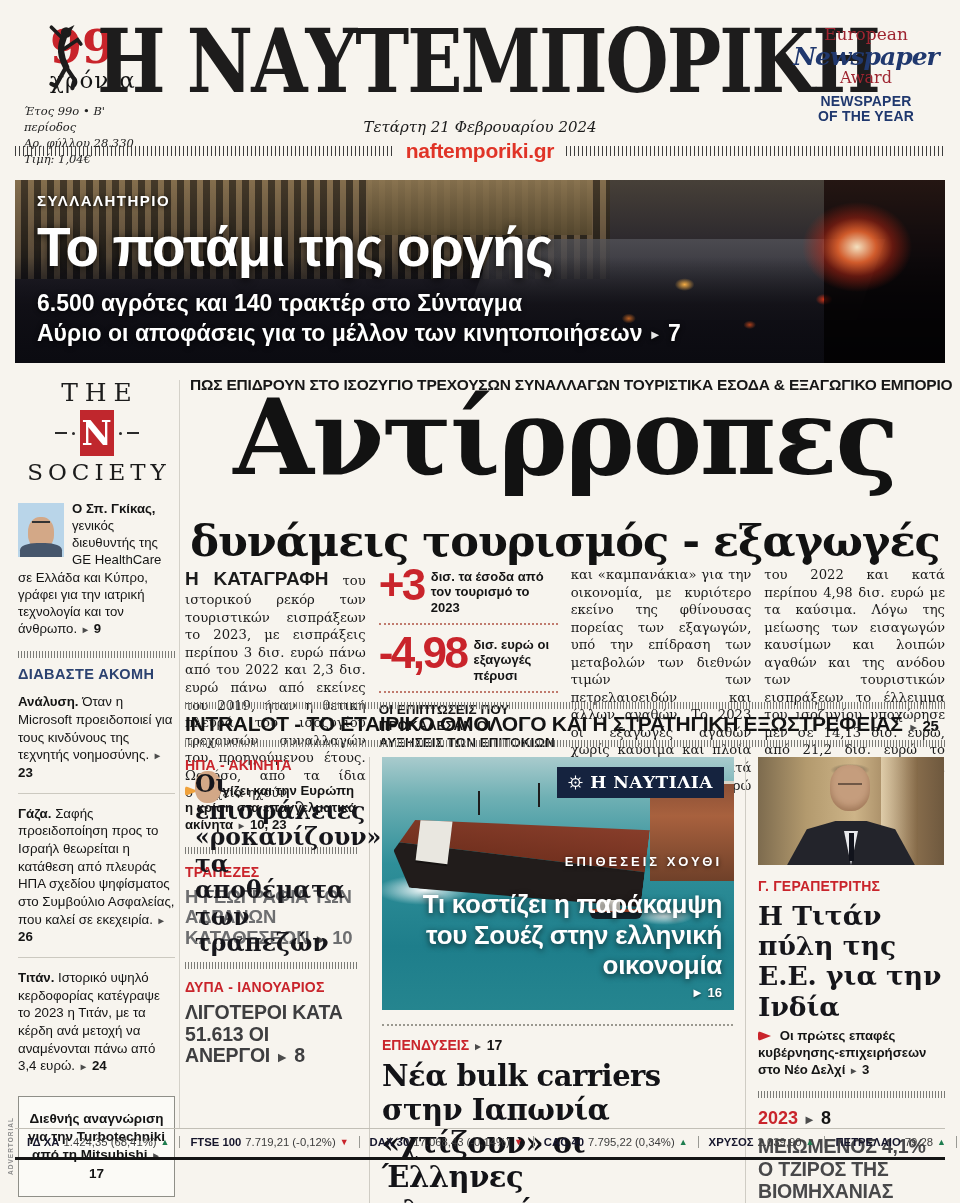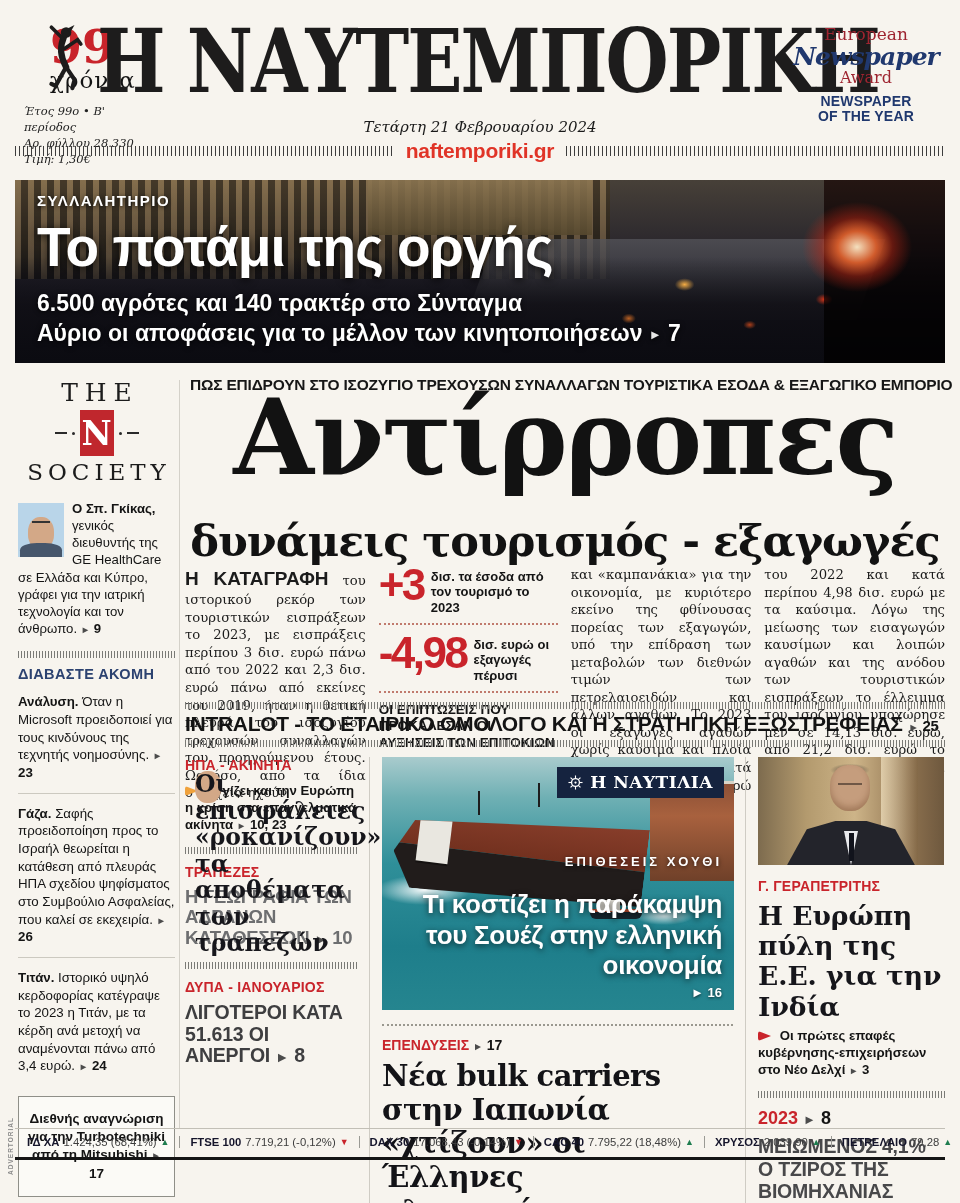--- a/index.html
+++ b/index.html
@@ -164,21 +164,21 @@
 </head>
 <body>
 
 <header>
   <div class="abs mast-left">
     <div class="years-num">99</div>
     <div class="years-word">χρόνια</div>
     <div class="ed-lines">
       <div>Έτος 99ο • Β' περίοδος</div>
       <div>Αρ. φύλλου 28.330</div>
-      <div>Τιμή: 1,30€</div>
+      <div>Τιμή: 1,04€</div>
     </div>
   </div>
 
   <div class="abs mast-center">
     <div class="title-row">
       <svg class="hermes" viewBox="0 0 40 80" xmlns="http://www.w3.org/2000/svg">
         <circle cx="22" cy="9" r="5" fill="#1d1c1c"></circle>
         <path d="M22 6 L30 2 L26 9 Z" fill="#1d1c1c"></path>
         <path d="M20 13 C15 24 17 33 22 42" stroke="#1d1c1c" stroke-width="6" fill="none" stroke-linecap="round"></path>
         <path d="M20 16 L8 4" stroke="#1d1c1c" stroke-width="3.5" fill="none" stroke-linecap="round"></path>
@@ -394,21 +394,21 @@
     <div class="pol-photo">
       <div class="col-strip"></div>
       <div class="p-hair"></div>
       <div class="p-head"></div>
       <div class="p-eyes"></div>
       <div class="p-body"></div>
       <div class="p-shirt"></div>
       <div class="p-tie"></div>
     </div>
     <span class="kicker">Γ. ΓΕΡΑΠΕΤΡΙΤΗΣ</span>
-    <h3 class="c-head">Η Ευρώπη πύλη της Ε.Ε. για την Ινδία</h3>
+    <h3 class="c-head">Η Τιτάν πύλη της Ε.Ε. για την Ινδία</h3>
     <p class="bullet">
       <span class="leaf red"></span>
       <span>Οι πρώτες επαφές κυβέρνησης-επιχειρήσεων στο Νέο Δελχί</span>
       <span class="pref"><span class="arr">►</span> <b>3</b></span>
     </p>
     <div class="bc-div"></div>
     <div class="y-kicker">
       <span class="y">2023</span>
       <span class="pref"><span class="arr">►</span> <b>8</b></span>
     </div>
@@ -428,21 +428,21 @@
     <span class="tk-value">7.719,21 (-0,12%)</span>
     <span class="tk-arrow tk-down">▼</span>
   </div>
   <div class="tk-item">
     <span class="tk-label">DAX 30</span>
     <span class="tk-value">17.068,43 (-0,14%)</span>
     <span class="tk-arrow tk-down">▼</span>
   </div>
   <div class="tk-item">
     <span class="tk-label">CAC 40</span>
-    <span class="tk-value">7.795,22 (18,48%)</span>
+    <span class="tk-value">7.795,22 (0,34%)</span>
     <span class="tk-arrow tk-up">▲</span>
   </div>
   <div class="tk-item">
     <span class="tk-label">ΧΡΥΣΟΣ</span>
     <span class="tk-value">2.039,90</span>
     <span class="tk-arrow tk-up">▲</span>
   </div>
   <div class="tk-item">
     <span class="tk-label">ΠΕΤΡΕΛΑΙΟ</span>
     <span class="tk-value">79,28</span>

